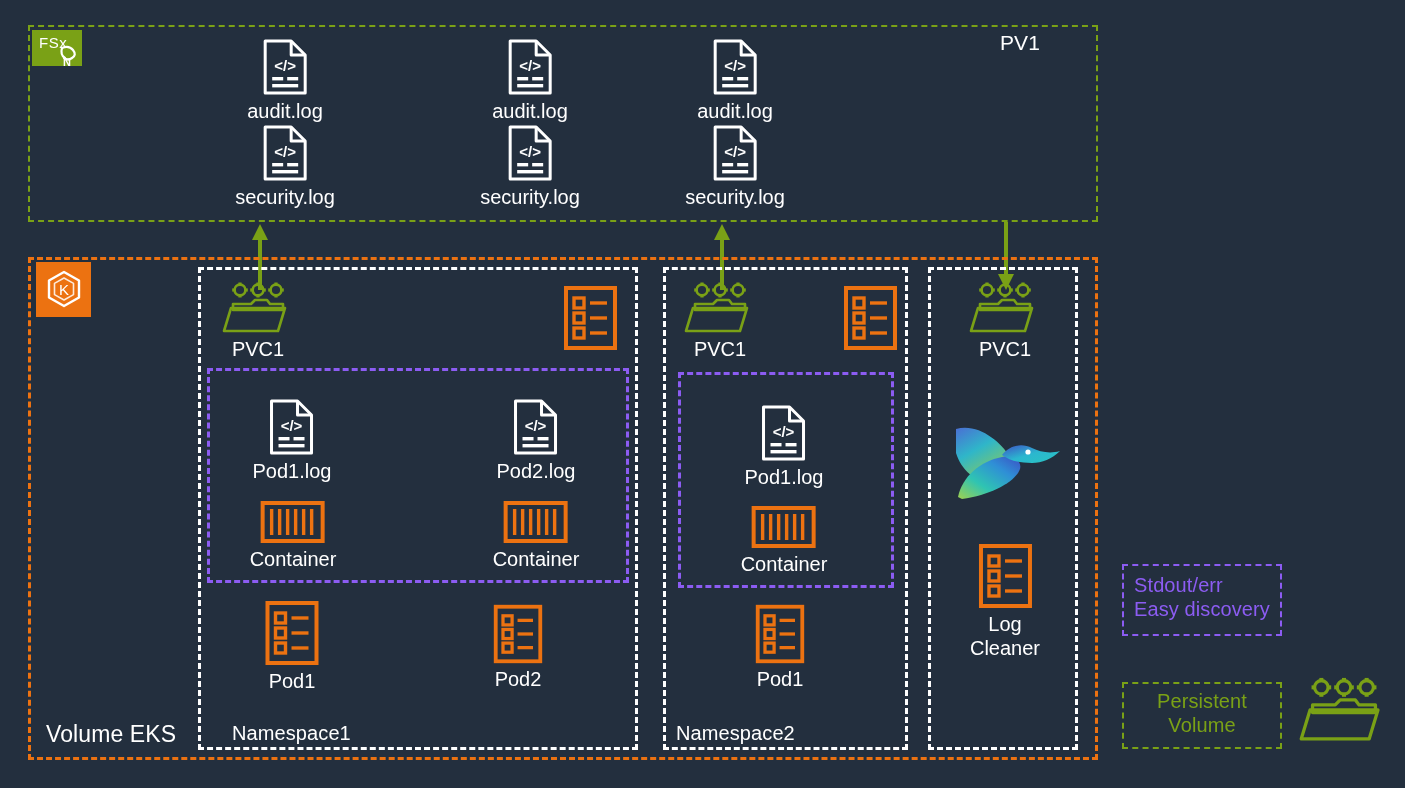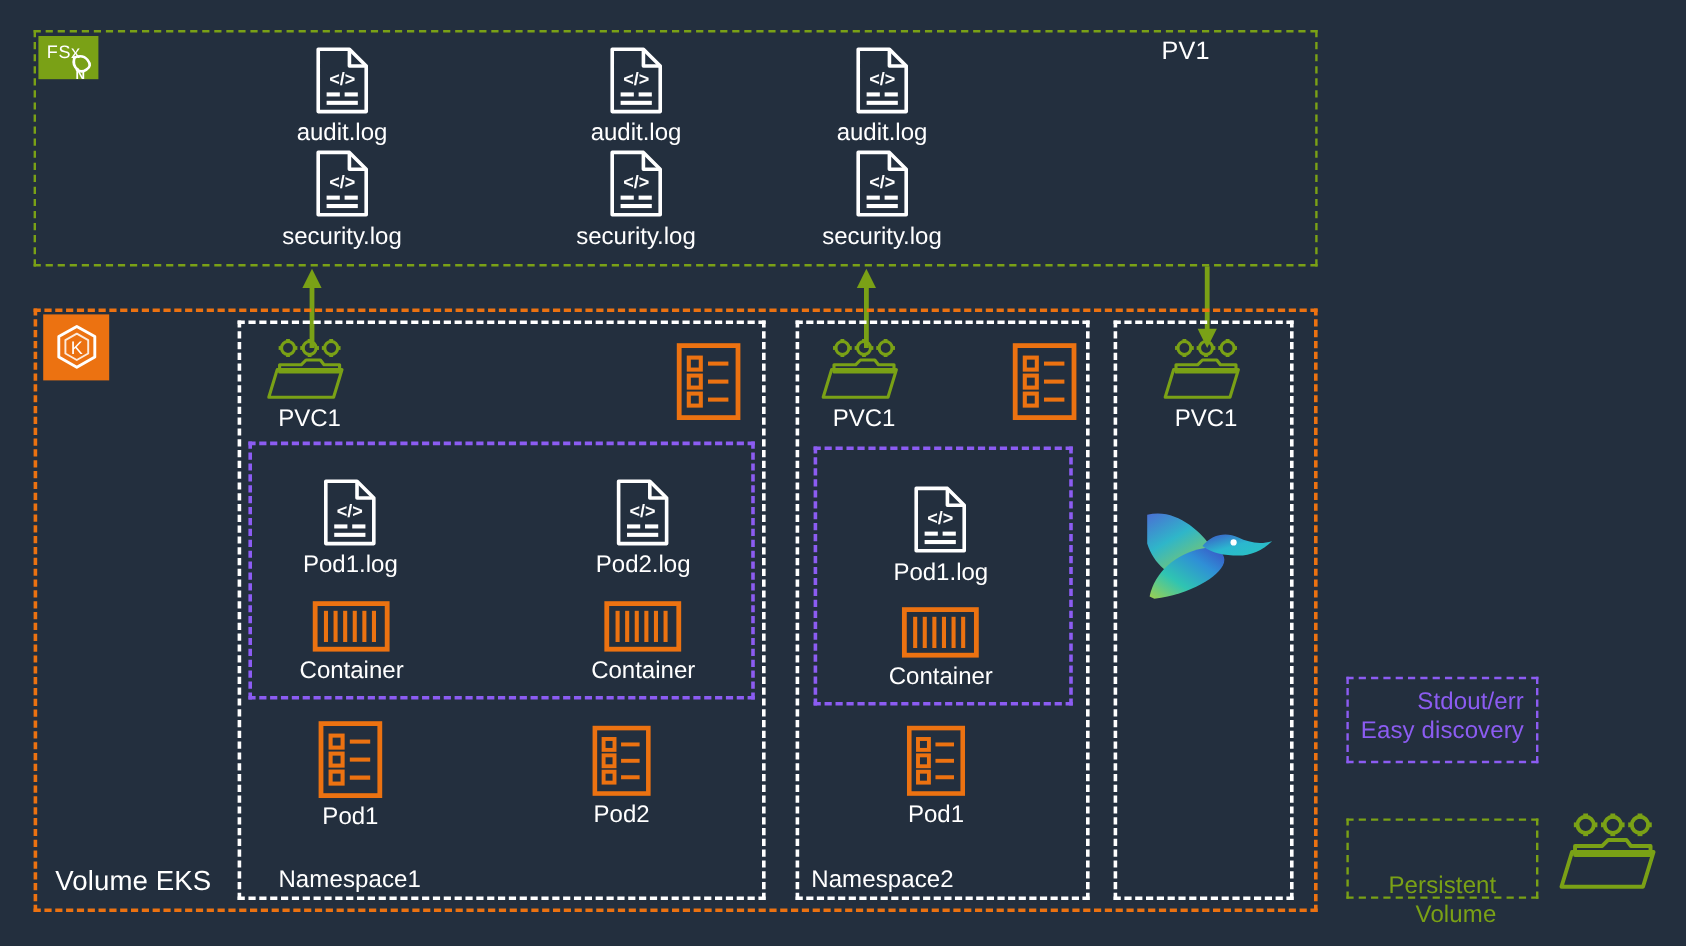--- a/index.html
+++ b/index.html
@@ -103,21 +103,21 @@
       <linearGradient id="tridentGrad" x1="0%" y1="0%" x2="100%" y2="100%">
         <stop offset="0%" stop-color="#f59b1b"></stop>
         <stop offset="55%" stop-color="#f57c0f"></stop>
         <stop offset="100%" stop-color="#ef6a00"></stop>
       </linearGradient>
     </defs>
   </svg>
 
   <div class="box box-pv" style="left:28px; top:25px; width:1070px; height:197px;"></div>
 
-  <div class="lbl lbl-corner" style="left:968px; top:31px;">PV1</div>
+  <div class="lbl lbl-corner" style="left:1000px; top:31px;">PV1</div>
 
   <div class="tile tile-fsx" style="left:32px; top:30px; width:50px; height:36px;">
     <svg width="50" height="52" viewBox="0 0 50 52">
       <text x="7" y="26" font-family="Liberation Sans, sans-serif" font-size="15" fill="#ffffff" letter-spacing="0.5">FSx</text>
       <path d="M30 26 q7 -3 11 2 q4 5 -1 8 q-4 3 -8 0" fill="none" stroke="#ffffff" stroke-width="2.2" stroke-linecap="round"></path>
       <path d="M30 26 q-2 7 3 10" fill="none" stroke="#ffffff" stroke-width="2.2" stroke-linecap="round"></path>
       <text x="31" y="44" font-family="Liberation Sans, sans-serif" font-size="11" fill="#ffffff" font-weight="bold">N</text>
     </svg>
   </div>
 
@@ -457,27 +457,40 @@
     <div class="cap">PVC1</div>
   </div>
 
   <svg class="abs" style="left:948px; top:415px;" width="116" height="92" viewBox="0 0 116 92">
     <path d="M8 14 C30 8 52 26 62 42 C68 52 62 62 50 66 C34 72 14 58 8 38 Z" fill="url(#fbGradB)"></path>
     <path d="M10 82 C14 62 32 46 54 42 C66 40 74 46 72 54 C68 66 44 80 14 84 Z" fill="url(#fbGradA)"></path>
     <path d="M54 40 C62 30 74 28 84 33 C92 37 102 39 112 36 C104 44 94 48 84 48 C72 48 62 46 54 40 Z" fill="url(#fbGradC)"></path>
     <circle cx="80" cy="37" r="2.6" fill="#ffffff"></circle>
   </svg>
 
+  <div class="node" style="left:1005px; top:543px;">
+    <svg width="55" height="66" viewBox="0 0 55 66">
+      <rect x="3" y="3" width="49" height="60" fill="none" stroke="#ec7211" stroke-width="4"></rect>
+      <rect x="11" y="13" width="10" height="10" fill="none" stroke="#ec7211" stroke-width="3.4"></rect>
+      <rect x="11" y="28" width="10" height="10" fill="none" stroke="#ec7211" stroke-width="3.4"></rect>
+      <rect x="11" y="43" width="10" height="10" fill="none" stroke="#ec7211" stroke-width="3.4"></rect>
+      <line x1="27" y1="18" x2="44" y2="18" stroke="#ec7211" stroke-width="3.4"></line>
+      <line x1="27" y1="33" x2="44" y2="33" stroke="#ec7211" stroke-width="3.4"></line>
+      <line x1="27" y1="48" x2="44" y2="48" stroke="#ec7211" stroke-width="3.4"></line>
+    </svg>
+    <div class="cap lbl-big" style="white-space:pre-line; line-height:1.18;">Log
+Cleaner</div>
+  </div>
 
   <div class="box box-legend-purple" style="left:1122px; top:564px; width:160px; height:72px;"></div>
-  <div class="lbl lbl-purple lbl-center" style="left:1202px; top:573px; white-space:pre-line; line-height:1.2; text-align:right;">Stdout/err
+  <div class="lbl lbl-purple lbl-center" style="left:1202px; top:573px; white-space:pre-line; line-height:1.2; text-align:left;">Stdout/err
 Easy discovery</div>
 
   <div class="box box-legend-green" style="left:1122px; top:682px; width:160px; height:67px;"></div>
-  <div class="lbl lbl-green lbl-center" style="left:1202px; top:726px; white-space:pre-line; line-height:1.2; text-align:right;">Persistent
+  <div class="lbl lbl-green lbl-center" style="left:1202px; top:689px; white-space:pre-line; line-height:1.2; text-align:center;">Persistent
 Volume</div>
 
   <svg class="abs" style="left:1305px; top:677px;" width="78" height="66" viewBox="0 0 62 52">
     <g fill="none" stroke="#7aa116" stroke-width="2.6">
       <circle cx="13" cy="8" r="5.4"></circle>
       <circle cx="31" cy="8" r="5.4"></circle>
       <circle cx="49" cy="8" r="5.4"></circle>
     </g>
     <g fill="#7aa116">
       <rect x="11.4" y="0.5" width="3.2" height="3.4"></rect>

